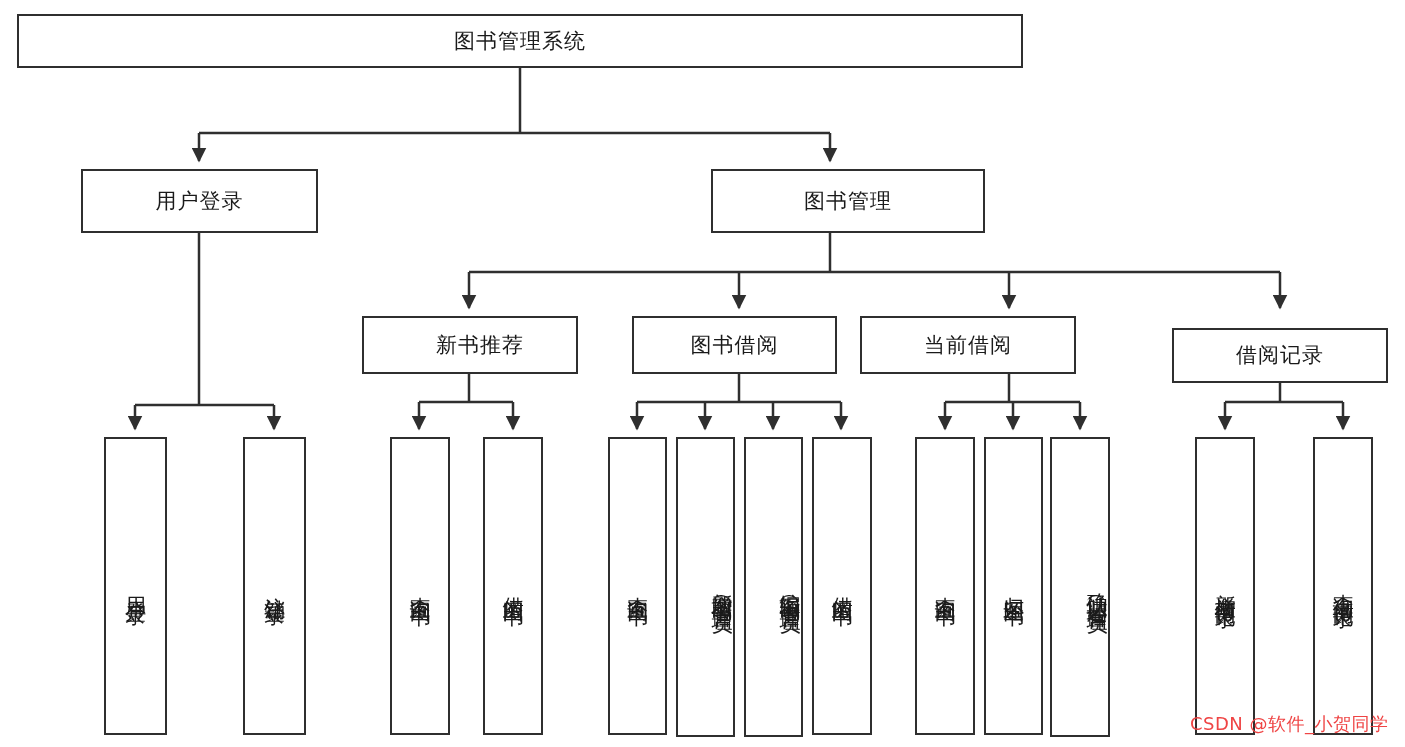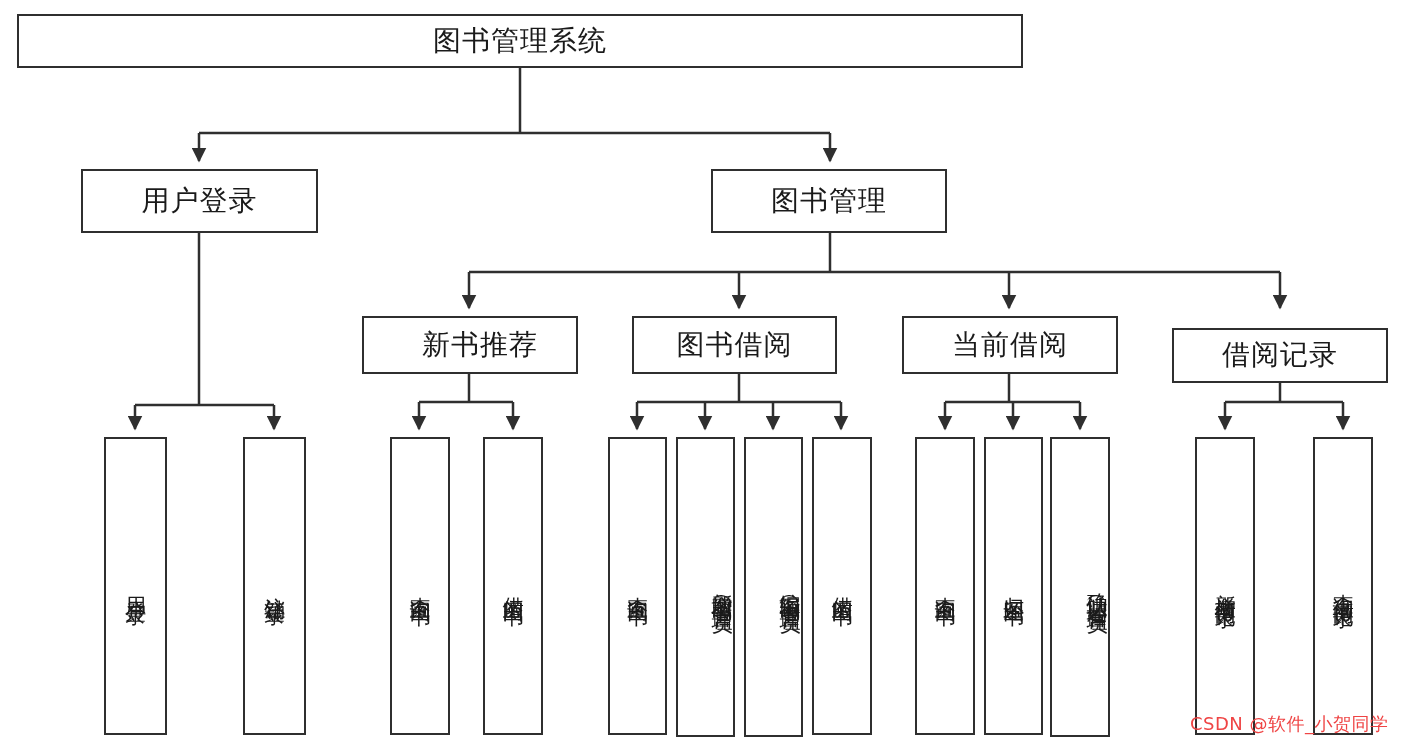--- a/index.html
+++ b/index.html
@@ -19,21 +19,21 @@
     position: absolute;
     box-sizing: border-box;
     border: 2px solid #2f2f2f;
     background: #ffffff;
     display: flex;
     align-items: center;
     justify-content: center;
     color: #1a1a1a;
   }
   .node.horiz {
-    font-size: 28px;
+    font-size: 21px;
     letter-spacing: 1px;
   }
   .node.vert {
     writing-mode: vertical-rl;
     text-orientation: upright;
     font-size: 21px;
     letter-spacing: 3px;
     align-items: flex-start;
     justify-content: center;
     padding-top: 4px;
@@ -119,31 +119,31 @@
     </g>
   </svg>
 
   <div class="node horiz" style="left:17px; top:14px; width:1006px; height:54px;">
     <span class="node-label">图书管理系统</span>
   </div>
 
   <div class="node horiz" style="left:81px; top:169px; width:237px; height:64px;">
     <span class="node-label">用户登录</span>
   </div>
-  <div class="node horiz" style="left:711px; top:169px; width:236px; height:64px;align-items:center;">
+  <div class="node horiz" style="left:711px; top:169px; width:274px; height:64px;align-items:center;">
     <span class="node-label">图书管理</span>
   </div>
 
   <div class="node horiz" style="left:362px; top:316px; width:216px; height:58px;padding-left:20px;">
     <span class="node-label">新书推荐</span>
   </div>
   <div class="node horiz" style="left:632px; top:316px; width:205px; height:58px;">
     <span class="node-label">图书借阅</span>
   </div>
-  <div class="node horiz" style="left:902px; top:316px; width:216px; height:58px;">
+  <div class="node horiz" style="left:860px; top:316px; width:216px; height:58px;">
     <span class="node-label">当前借阅</span>
   </div>
   <div class="node horiz" style="left:1172px; top:328px; width:216px; height:55px;">
     <span class="node-label">借阅记录</span>
   </div>
 
   <div class="node vert mid" style="left:104px; top:437px; width:63px; height:298px;">
     <span class="node-label">用户登录</span>
   </div>
   <div class="node vert mid" style="left:243px; top:437px; width:63px; height:298px;">

